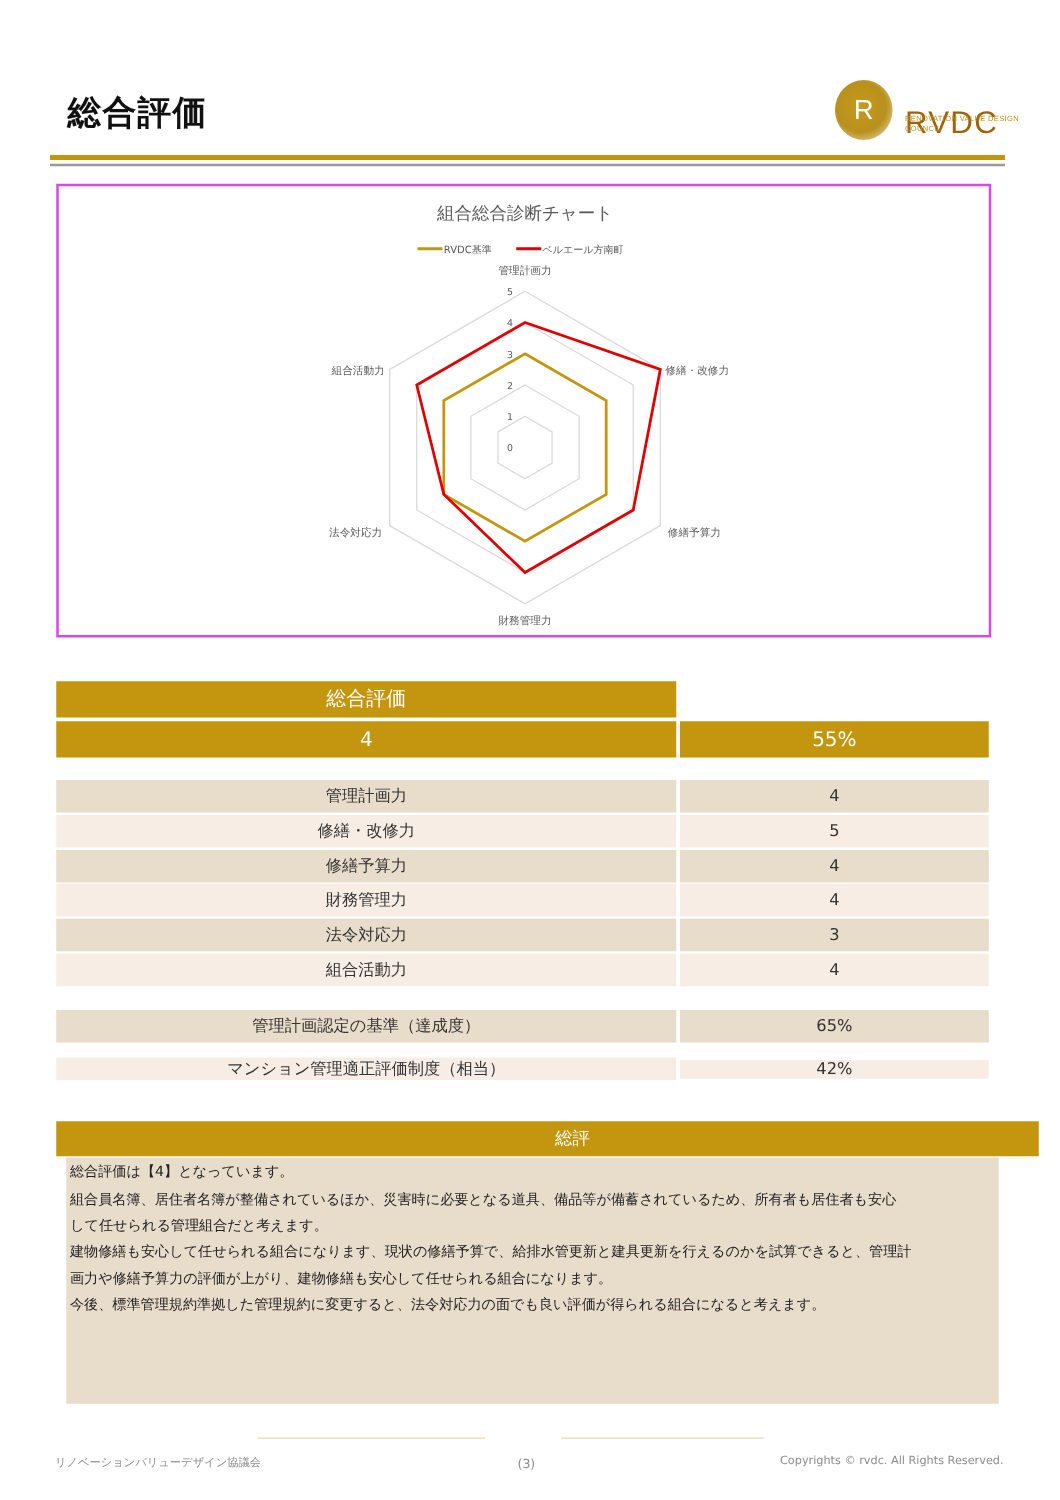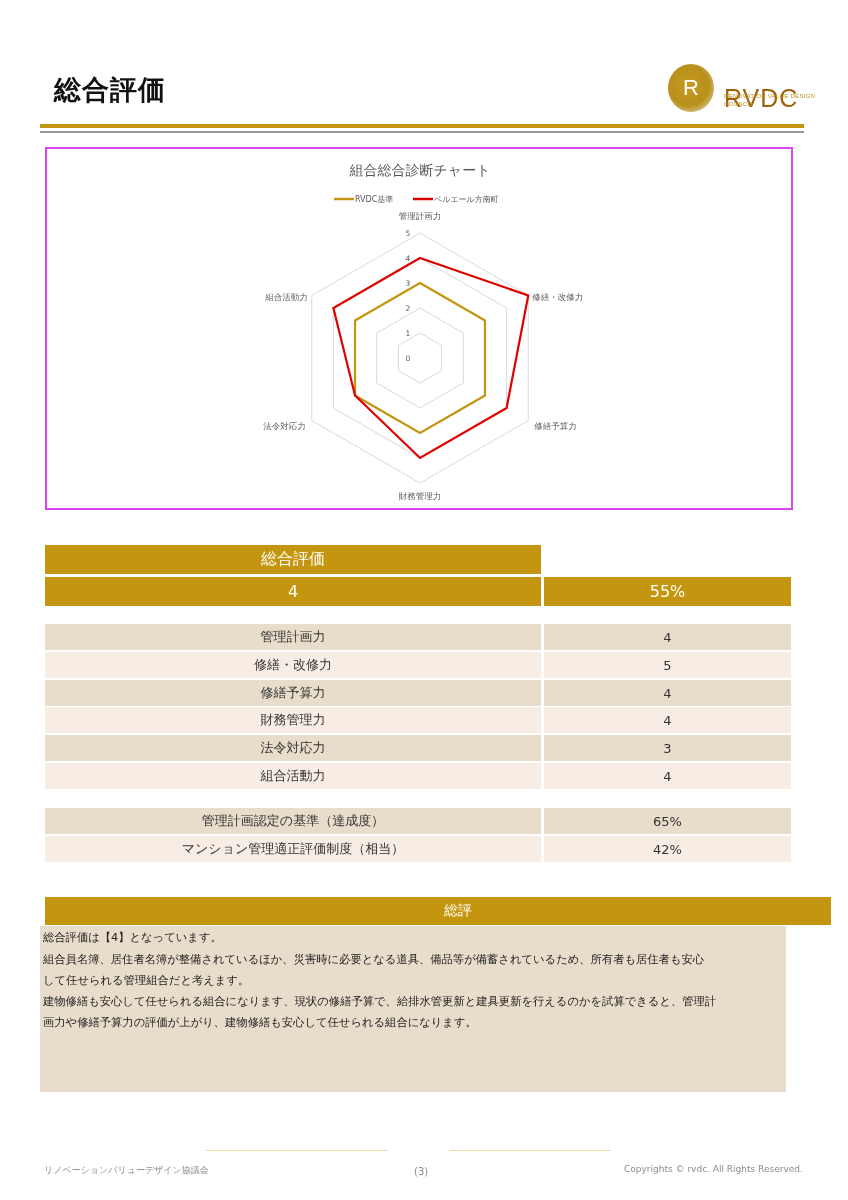--- a/index.html
+++ b/index.html
@@ -25,21 +25,21 @@
   .tbl { left:45px; width:746px; }
   .row { position:absolute; left:0; width:746px; display:flex; }
   .cell-l { width:496px; margin-right:3px; display:flex; align-items:center; justify-content:center; }
   .cell-r { width:247px; display:flex; align-items:center; justify-content:center; }
   .gold { background:#c4960f; color:#fff; font-size:16px; }
   .beige { background:#e8dccb; color:#333; font-size:13px; }
   .cream { background:#f7ede4; color:#333; font-size:13px; }
 
   .summary-head { left:45px; top:897px; width:746px; height:28px; background:#c4960f; color:#fff; font-size:14px;
                   display:flex; align-items:center; justify-content:center;padding-left:40px; }
-  .summary-body { left:40px; top:926px; width:746px; height:166px; background:#e8dccb; }
+  .summary-body { left:53px; top:926px; width:746px; height:197px; background:#e8dccb; }
   .summary-body p { margin:0; position:absolute; left:3px; font-size:11.3px; color:#222; white-space:nowrap; }
 
   .footer { top:1144px; font-size:9px; color:#8c8c8c;margin-top:20px; }
   .footer-line { top:1150px; height:1px; background:#ecd9a8; }
 </style>
 </head>
 <body>
 
 <div class="abs page-title">総合評価</div>
 <div class="abs logo">
@@ -118,32 +118,33 @@
     <div class="cell-l cream">組合活動力</div>
     <div class="cell-r cream">4</div>
   </div>
 </div>
 
 <div class="abs tbl" style="top:808px; height:54px;border-radius:11px;">
   <div class="row" style="top:0px; height:26px;">
     <div class="cell-l beige">管理計画認定の基準（達成度）</div>
     <div class="cell-r beige">65%</div>
   </div>
-  <div class="row" style="top:28px; height:26px;">
+  <div class="row" style="top:28px; height:38px;align-items:center;">
     <div class="cell-l cream">マンション管理適正評価制度（相当）</div>
     <div class="cell-r cream">42%</div>
   </div>
 </div>
 
 <div class="abs summary-head">総評</div>
 <div class="abs summary-body">
   <p style="top:4px;">総合評価は【4】となっています。</p>
   <p style="top:26px;">組合員名簿、居住者名簿が整備されているほか、災害時に必要となる道具、備品等が備蓄されているため、所有者も居住者も安心</p>
   <p style="top:47px;">して任せられる管理組合だと考えます。</p>
   <p style="top:68px;">建物修繕も安心して任せられる組合になります、現状の修繕予算で、給排水管更新と建具更新を行えるのかを試算できると、管理計</p>
   <p style="top:89px;">画力や修繕予算力の評価が上がり、建物修繕も安心して任せられる組合になります。</p>
+  <p style="top:110px;">今後、標準管理規約準拠した管理規約に変更すると、法令対応力の面でも良い評価が得られる組合になると考えます。</p>
 </div>
 
 <div class="abs footer" style="left:44px;">リノベーションバリューデザイン協議会</div>
 <div class="abs footer-line" style="left:206px; width:182px;"></div>
 <div class="abs footer" style="left:414px; font-size:10px; top:1146px;">(3)</div>
 <div class="abs footer-line" style="left:449px; width:162px;"></div>
 <div class="abs footer" style="left:624px;">Copyrights © rvdc. All Rights Reserved.</div>
 
 </body></html>

